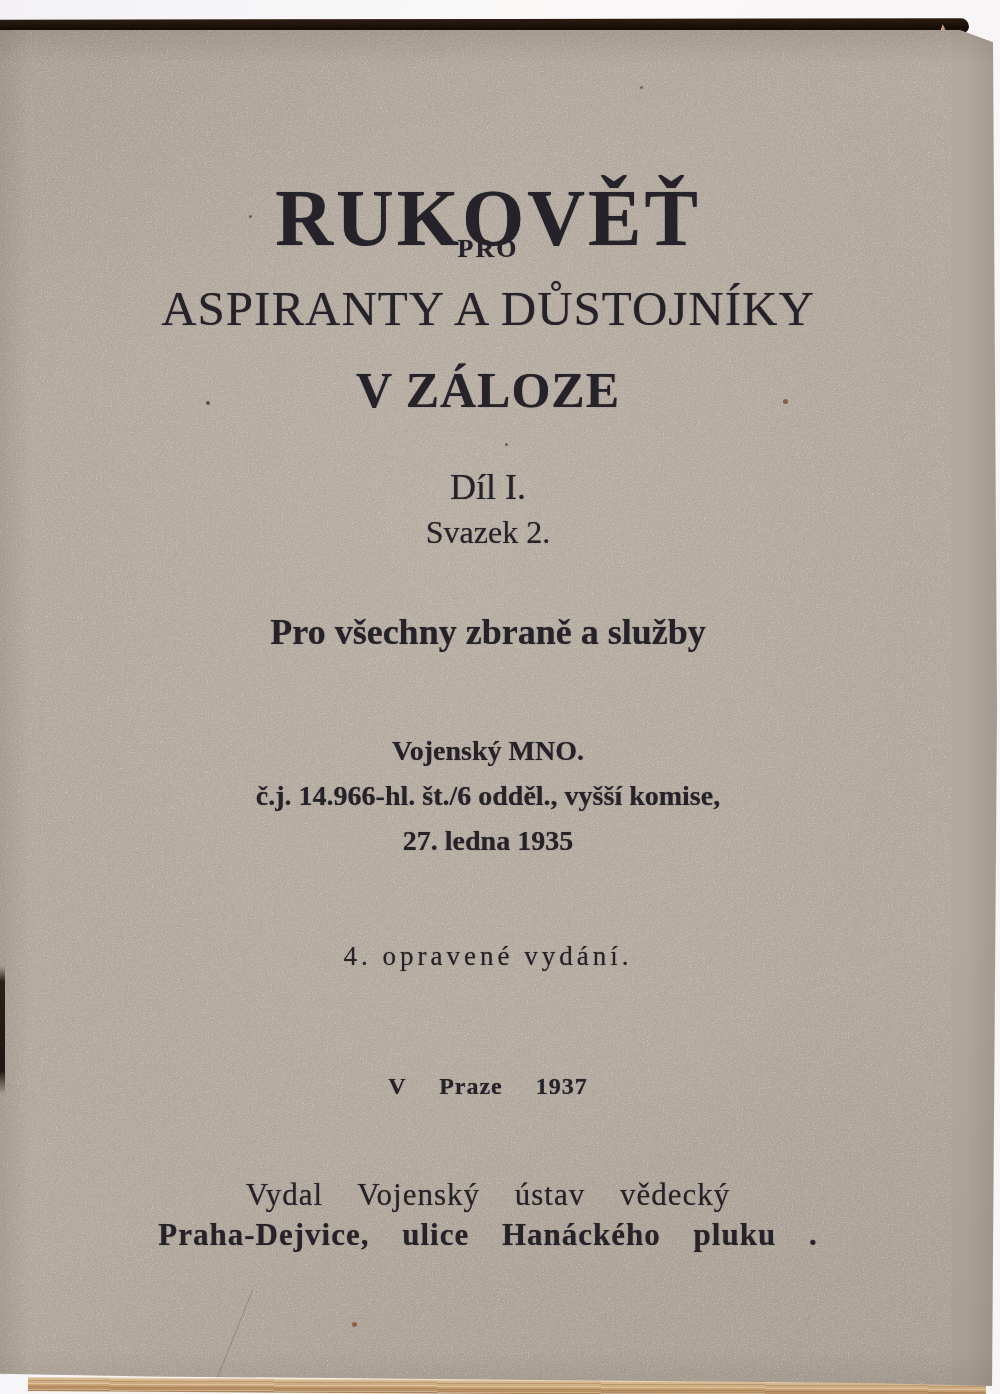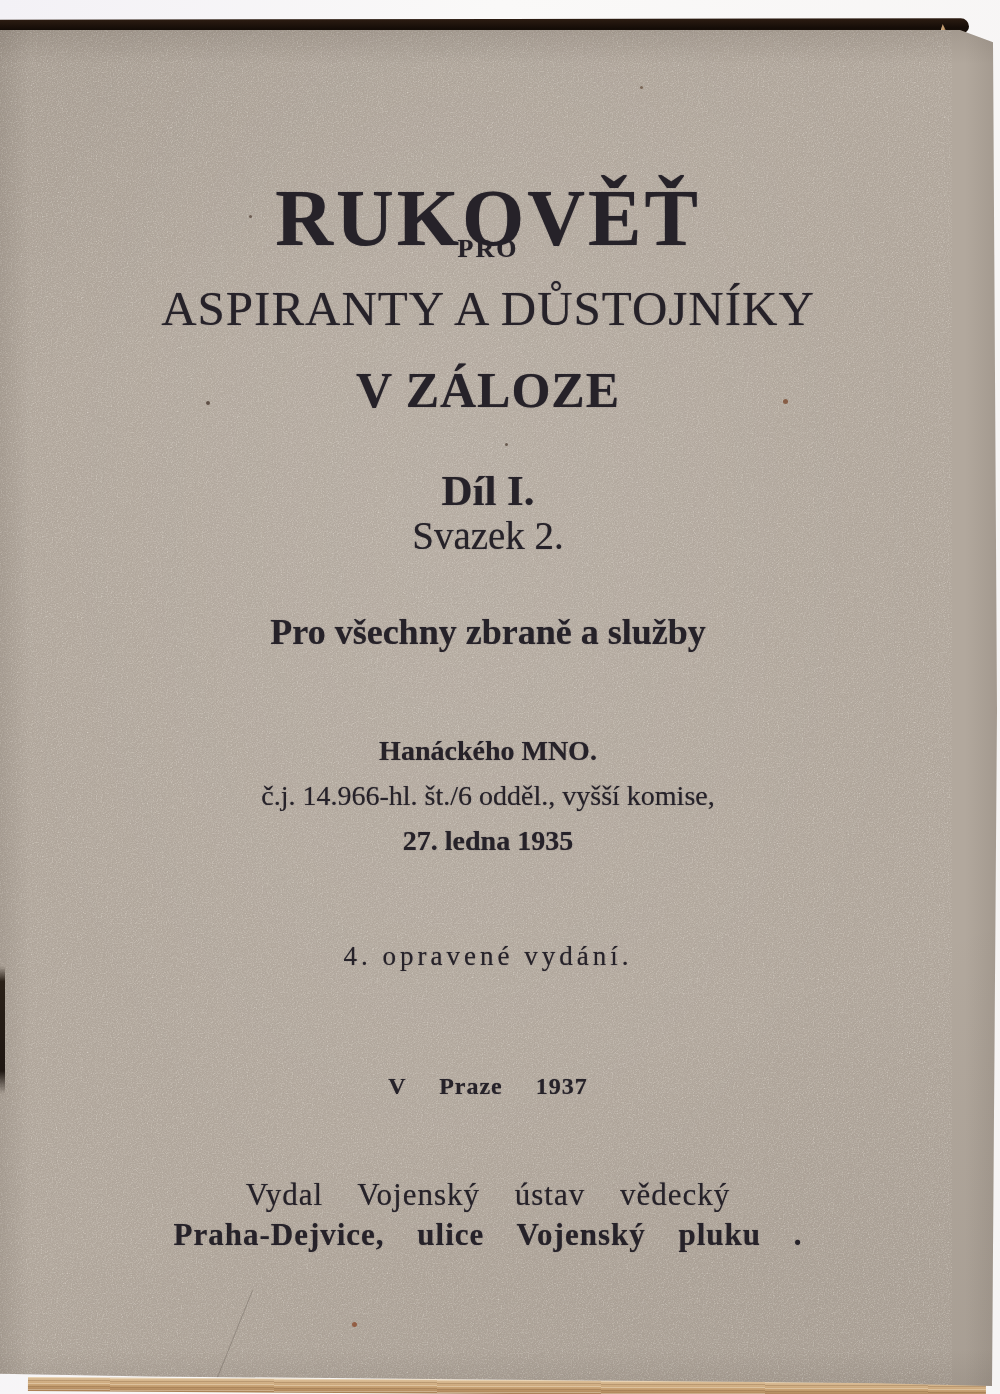--- a/index.html
+++ b/index.html
@@ -76,25 +76,25 @@
   
   .line{
     position:absolute;left:0;right:24px;text-align:center;line-height:1;
     color:var(--ink,#262229);
     text-shadow:0 0 1px rgba(35,30,38,.55);
   }
   .t-title {top:94px;  font-size:80px;font-weight:bold;letter-spacing:3px}
   .t-pro   {top:206px; font-size:26px;font-weight:bold;letter-spacing:2px}
   .t-aud   {top:254px; font-size:49px;font-weight:normal;letter-spacing:1px}
   .t-res   {top:335px; font-size:50px;font-weight:bold;letter-spacing:1px}
-  .t-part  {top:439px; font-size:43px;font-weight:bold}
-  .t-vol   {top:486px; font-size:39px}
+  .t-part  {top:439px; font-size:36px;font-weight:normal}
+  .t-vol   {top:486px; font-size:32px}
   .t-scope {top:584px; font-size:36px;font-weight:bold}
   .t-app1  {top:707px; font-size:28px;font-weight:bold}
-  .t-app2  {top:752px; font-size:28px;font-weight:normal}
+  .t-app2  {top:752px; font-size:28px;font-weight:bold}
   .t-app3  {top:797px; font-size:28px;font-weight:bold}
   .t-ed    {top:913px; font-size:27px;letter-spacing:4px}
   .t-imp1  {top:1044px;font-size:24px;font-weight:bold;word-spacing:26px;letter-spacing:1px}
   .t-imp2  {top:1149px;font-size:31px;font-weight:normal;word-spacing:26px;letter-spacing:1px}
   .t-imp3  {top:1189px;font-size:31px;font-weight:bold;word-spacing:24px;letter-spacing:1px}
 </style>
 </head>
 <body>
 
 <div class="scan">
@@ -130,22 +130,22 @@
     <div class="sp" style="left:640px;top:56px;width:3px;height:3px;background:#6a5544"></div>
 
     <main>
       <h1 class="line t-title">RUKOVĚŤ</h1>
       <div class="line t-pro">PRO</div>
       <div class="line t-aud">ASPIRANTY A DŮSTOJNÍKY</div>
       <div class="line t-res">V ZÁLOZE</div>
       <div class="line t-part">Díl I.</div>
       <div class="line t-vol">Svazek 2.</div>
       <div class="line t-scope">Pro všechny zbraně a služby</div>
-      <div class="line t-app1">Hanáckého MNO.</div>
+      <div class="line t-app1">Vojenský MNO.</div>
       <div class="line t-app2">č.j. 14.966-hl. št./6 odděl., vyšší komise,</div>
       <div class="line t-app3">27. ledna 1935</div>
       <div class="line t-ed">4. opravené vydání.</div>
       <div class="line t-imp1">V Praze 1937</div>
       <div class="line t-imp2">Vydal Vojenský ústav vědecký</div>
-      <div class="line t-imp3">Praha-Dejvice, ulice Vojenský pluku .</div>
+      <div class="line t-imp3">Praha-Dejvice, ulice Hanáckého pluku .</div>
     </main>
   </div>
 </div>
 
 </body></html>

